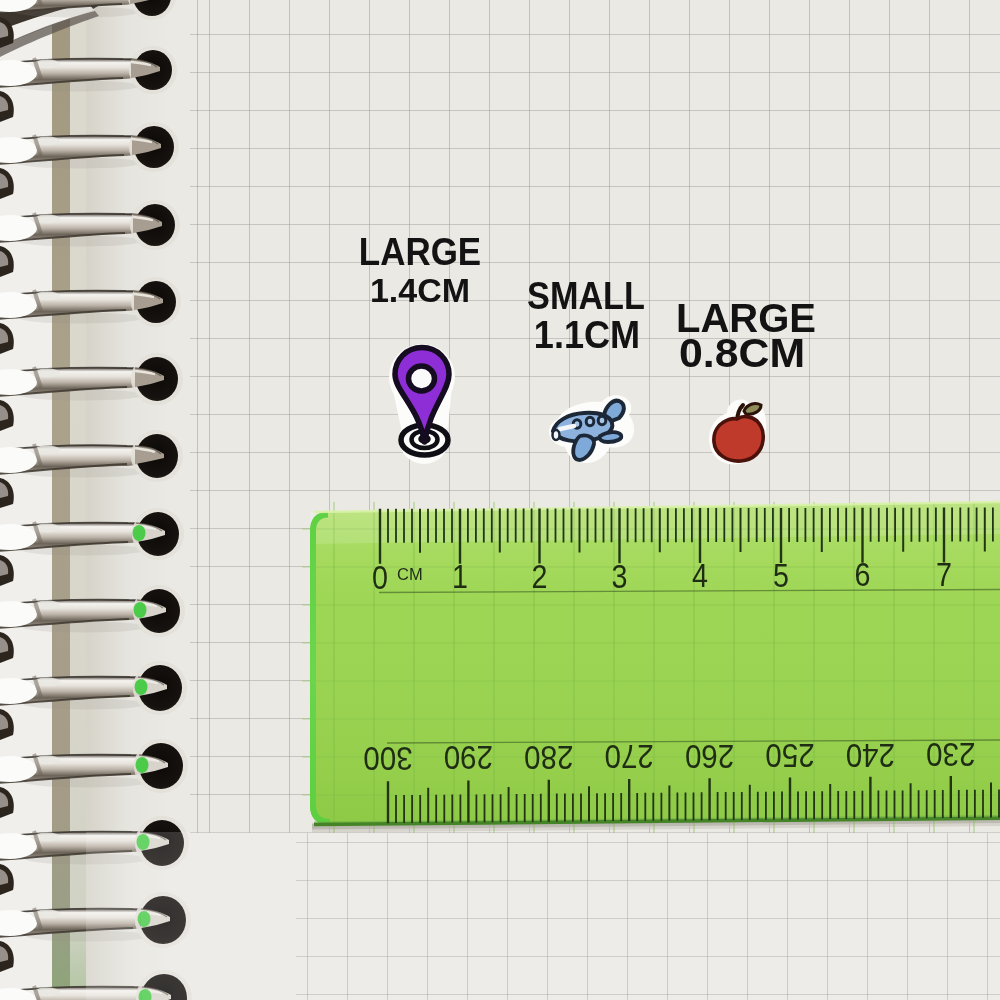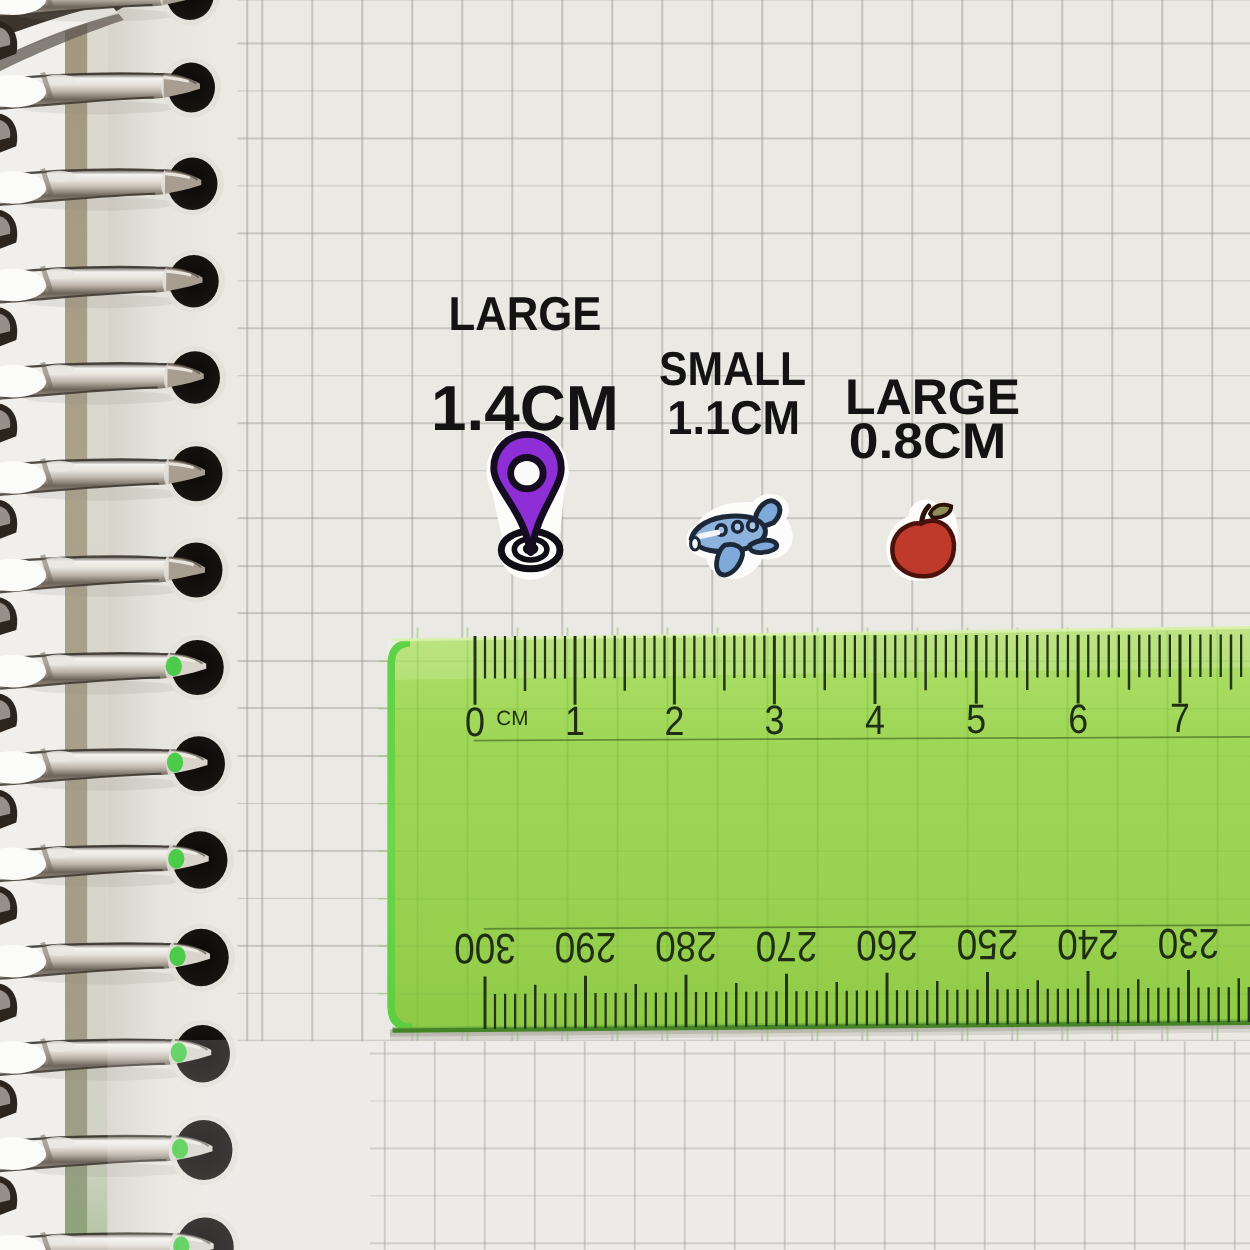--- a/index.html
+++ b/index.html
@@ -361,21 +361,21 @@
 <ellipse cx="164" cy="998" rx="23" ry="24" fill="url(#holeg)"></ellipse>
 <path d="M142,987 C154,988 162,990 171,995 L171,999 C162,1002 154,1004 142,1006 Z" fill="#d8d4cc"></path>
 <path d="M142,990 C152,991 158,992 162,993" stroke="#eeece7" stroke-width="2.5" fill="none" opacity="0.9"></path>
 <path d="M142,987 C154,988 162,990 168,995" stroke="#4a4138" stroke-width="1.5" fill="none" opacity="0.6"></path>
 <ellipse cx="145" cy="997" rx="6.5" ry="8" fill="#44ca43" opacity="0.95"></ellipse>
 </g>
 </svg>
 
 <div class="lbl" style="left:420px;top:233px;font-size:38px;transform:translateX(-50%) scale(0.92,1);">LARGE</div>
 
-<div class="lbl" style="left:420px;top:273px;font-size:51px;margin-top:28px;">1.4CM</div>
+<div class="lbl" style="left:420px;top:273px;font-size:34px;">1.4CM</div>
 
 <div class="lbl" style="left:586px;top:277px;font-size:38px;transform:translateX(-50%) scale(0.9,1);">SMALL</div>
 
 <div class="lbl" style="left:587px;top:316px;font-size:38px;transform:translateX(-50%) scale(0.95,1);">1.1CM</div>
 
 <div class="lbl" style="left:746px;top:298px;font-size:40px;">LARGE</div>
 
 <div class="lbl" style="left:742px;top:333px;font-size:40px;transform:translateX(-50%) scale(1.07,1);">0.8CM</div>
 
 <svg style="position:absolute;left:389px;top:344px;width:71px;height:121px" viewBox="0 0 71 121">

